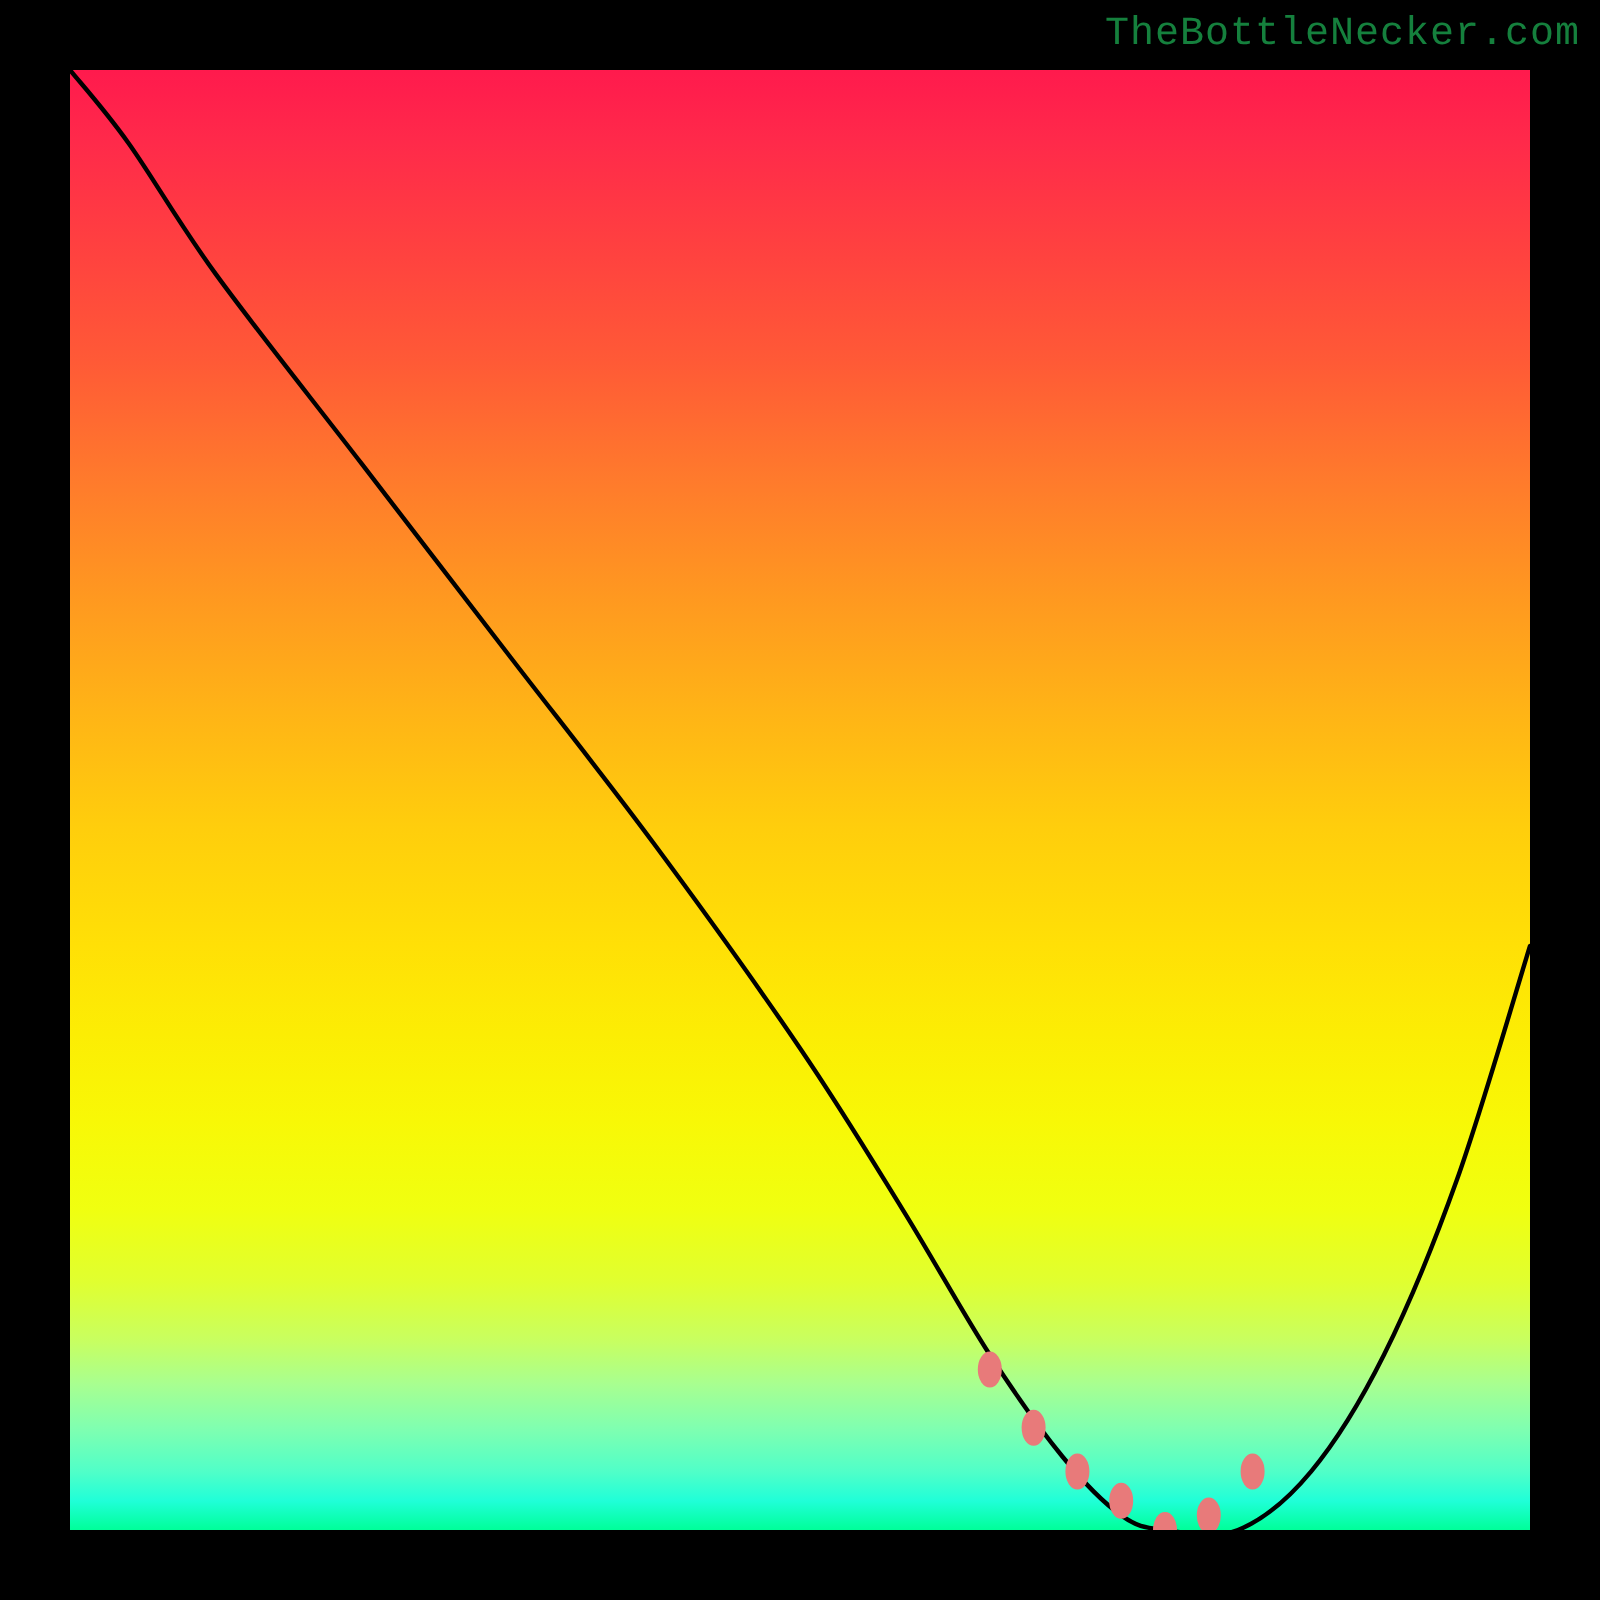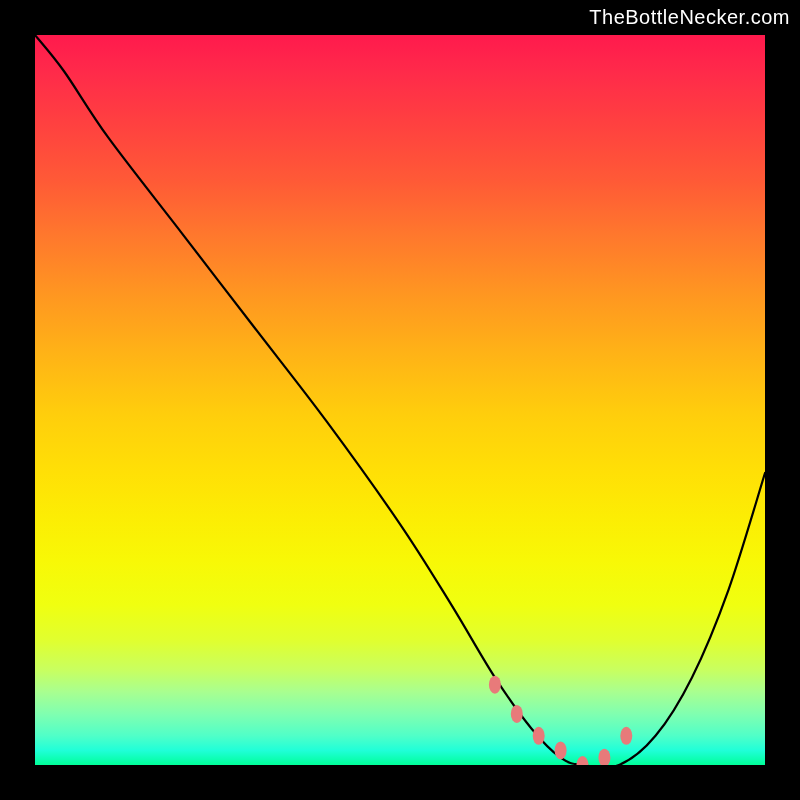--- a/index.html
+++ b/index.html
@@ -1,25 +1,26 @@
 <!DOCTYPE html>
 <html><head>
 <meta charset="utf-8">
 <style>
   * { margin: 0; padding: 0; box-sizing: border-box; }
   body { width: 800px; height: 800px; background: #000; position: relative; font-family: Arial, sans-serif; }
   .watermark {
     position: absolute;
     top: 6px;
     right: 10px;
-    color: #ffffff;
+    color: #15803d;
     font-size: 20px;
     font-weight: 500;
     letter-spacing: 0.5px;
     z-index: 10;
+    font-family: Liberation Mono, monospace;
   }
   .plot-area {
     position: absolute;
     left: 35px;
     top: 35px;
     width: 730px;
     height: 730px;
     overflow: hidden;
   }
   .gradient-bg {

